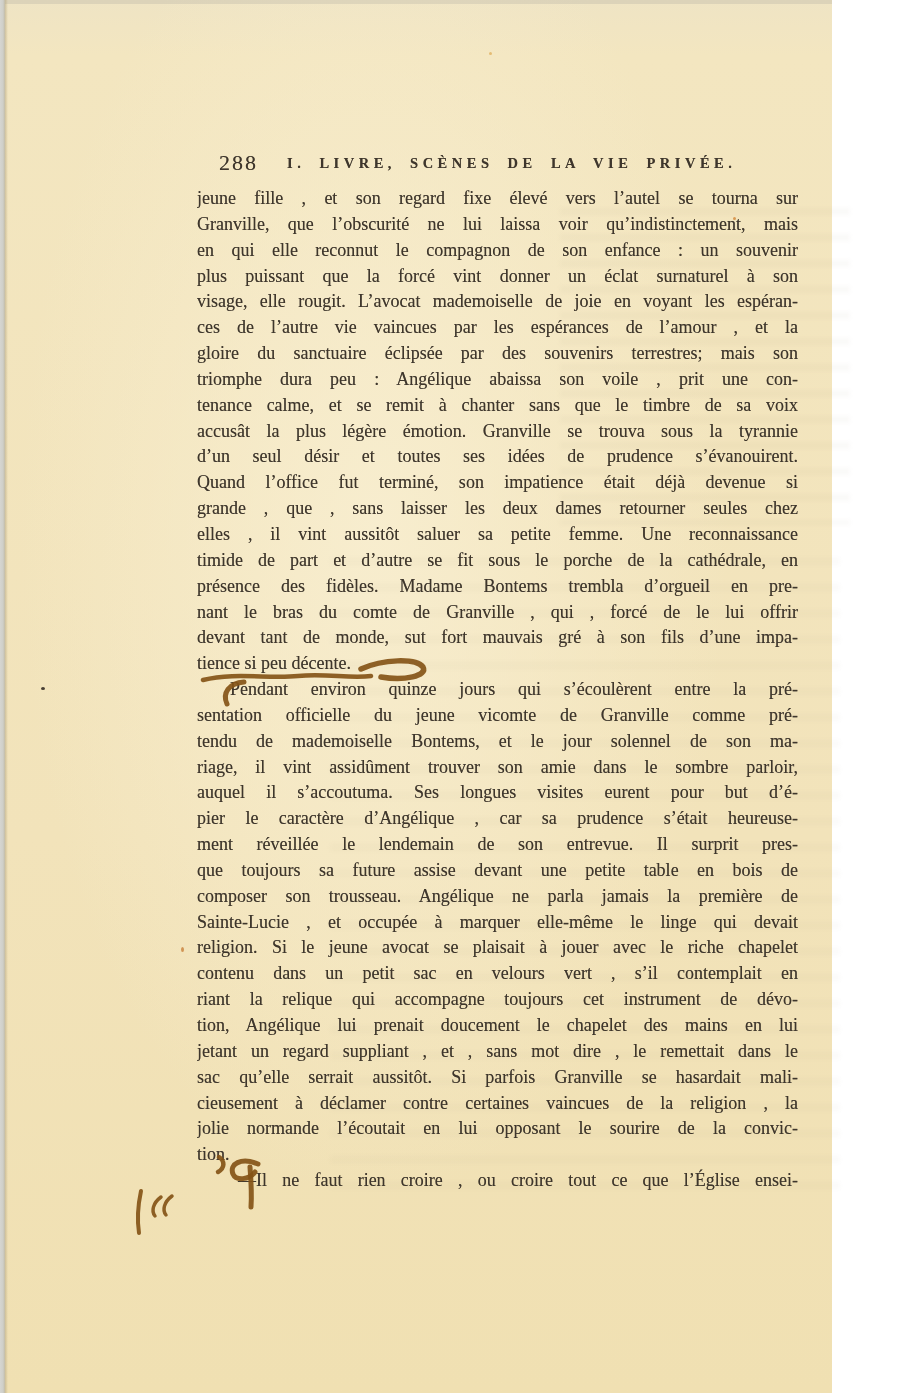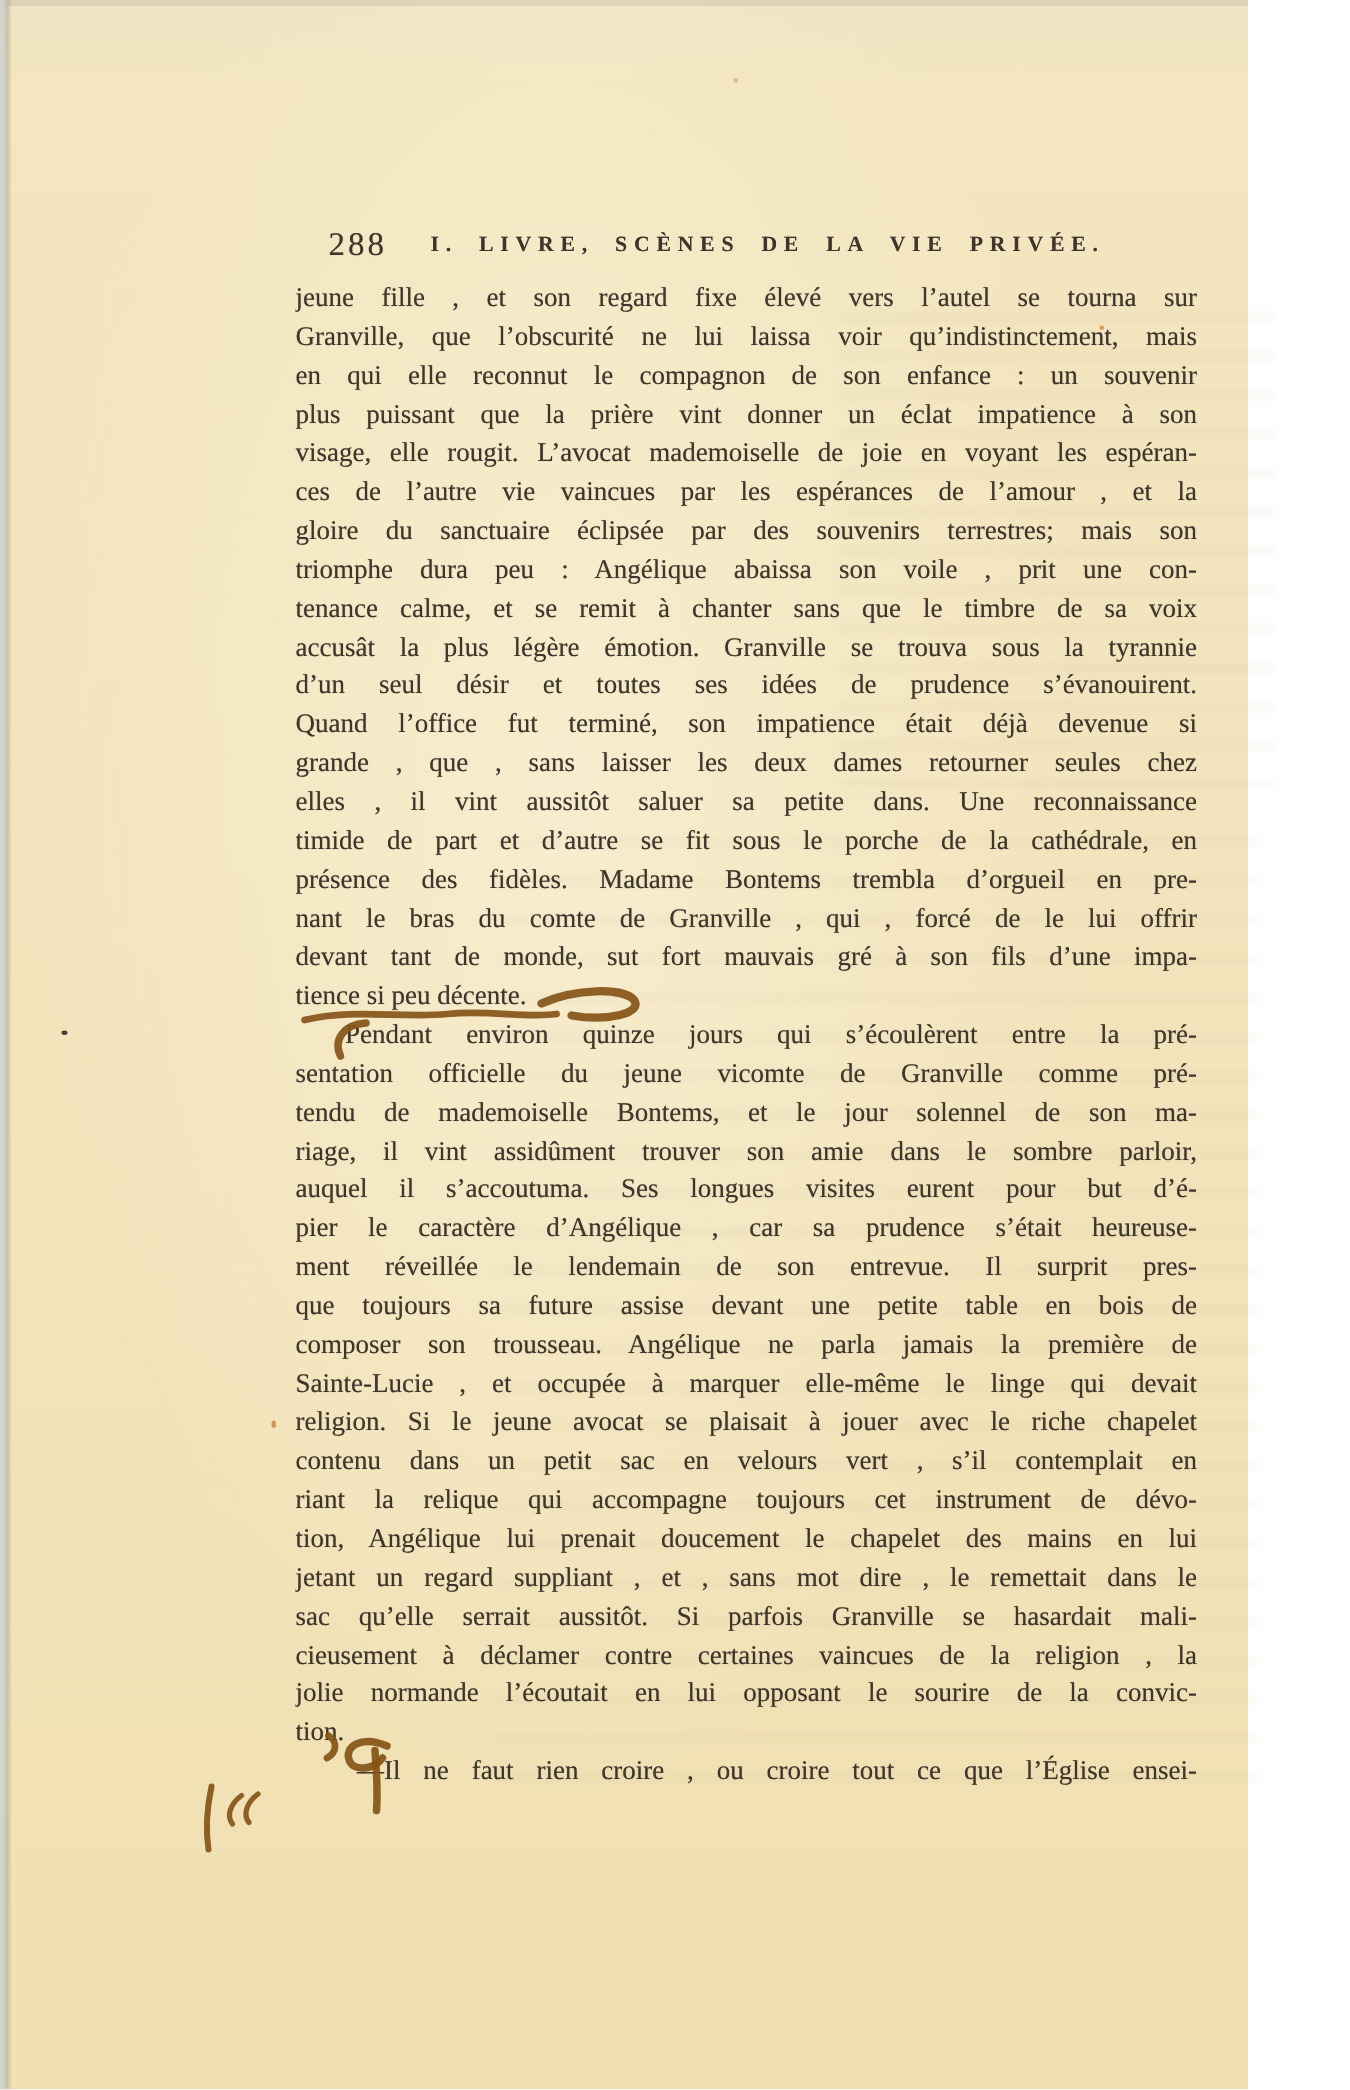--- a/index.html
+++ b/index.html
@@ -111,31 +111,31 @@
 
   <div class="page-header">
     <span class="page-number">288</span>
     <span class="running-title">I. LIVRE, SCÈNES DE LA VIE PRIVÉE.</span>
   </div>
 
   <div class="body-text">
       <div class="text-line">jeune fille , et son regard fixe élevé vers l’autel se tourna sur</div>
       <div class="text-line">Granville, que l’obscurité ne lui laissa voir qu’indistinctement, mais</div>
       <div class="text-line">en qui elle reconnut le compagnon de son enfance : un souvenir</div>
-      <div class="text-line">plus puissant que la prière vint donner un éclat impatience à son</div>
+      <div class="text-line">plus puissant que la forcé vint donner un éclat surnaturel à son</div>
       <div class="text-line">visage, elle rougit. L’avocat mademoiselle de joie en voyant les espéran-</div>
       <div class="text-line">ces de l’autre vie vaincues par les espérances de l’amour , et la</div>
       <div class="text-line">gloire du sanctuaire éclipsée par des souvenirs terrestres; mais son</div>
       <div class="text-line">triomphe dura peu : Angélique abaissa son voile , prit une con-</div>
       <div class="text-line">tenance calme, et se remit à chanter sans que le timbre de sa voix</div>
       <div class="text-line">accusât la plus légère émotion. Granville se trouva sous la tyrannie</div>
       <div class="text-line">d’un seul désir et toutes ses idées de prudence s’évanouirent.</div>
       <div class="text-line">Quand l’office fut terminé, son impatience était déjà devenue si</div>
       <div class="text-line">grande , que , sans laisser les deux dames retourner seules chez</div>
-      <div class="text-line">elles , il vint aussitôt saluer sa petite dans. Une reconnaissance</div>
+      <div class="text-line">elles , il vint aussitôt saluer sa petite femme. Une reconnaissance</div>
       <div class="text-line">timide de part et d’autre se fit sous le porche de la cathédrale, en</div>
       <div class="text-line">présence des fidèles. Madame Bontems trembla d’orgueil en pre-</div>
       <div class="text-line">nant le bras du comte de Granville , qui , forcé de le lui offrir</div>
       <div class="text-line">devant tant de monde, sut fort mauvais gré à son fils d’une impa-</div>
       <div class="text-line para-end">tience si peu décente.</div>
       <div class="text-line para-start">Pendant environ quinze jours qui s’écoulèrent entre la pré-</div>
       <div class="text-line">sentation officielle du jeune vicomte de Granville comme pré-</div>
       <div class="text-line">tendu de mademoiselle Bontems, et le jour solennel de son ma-</div>
       <div class="text-line">riage, il vint assidûment trouver son amie dans le sombre parloir,</div>
       <div class="text-line">auquel il s’accoutuma. Ses longues visites eurent pour but d’é-</div>

